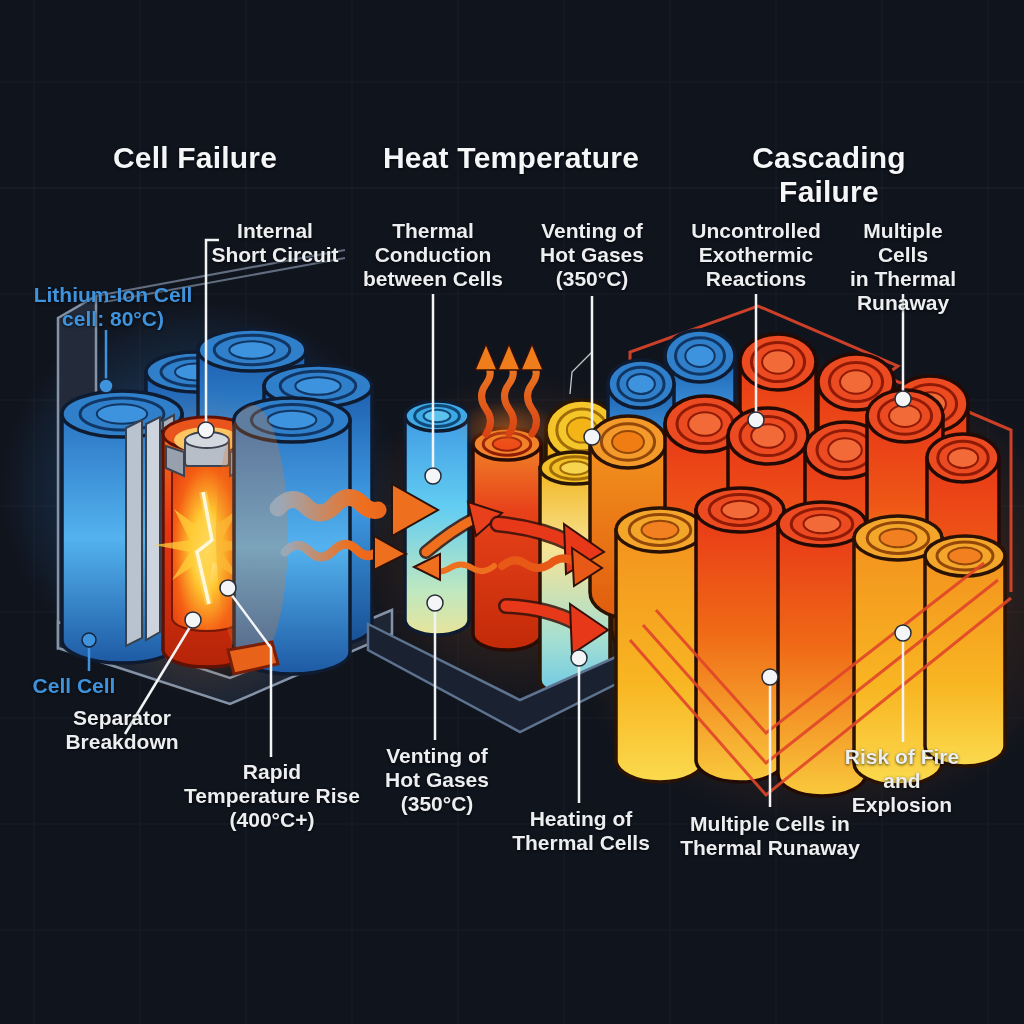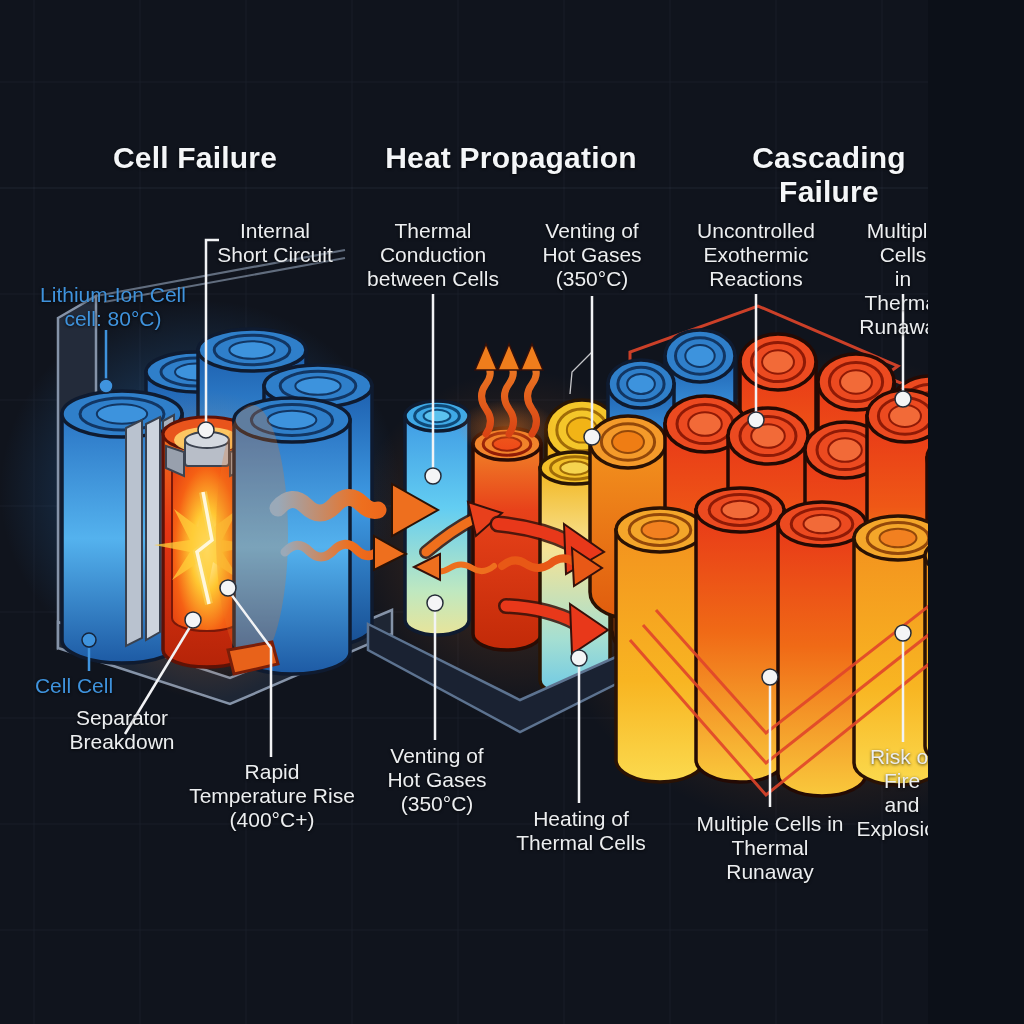--- a/index.html
+++ b/index.html
@@ -1,20 +1,20 @@
 <!DOCTYPE html>
 <html><head>
 <meta charset="utf-8">
 <style>
   html,body{margin:0;padding:0;background:#0c1018;}
-  #stage{position:relative;width:928px;height:1024px;background:#10141d;overflow:hidden;
+  #stage{position:relative;width:1024px;height:1024px;background:#10141d;overflow:hidden;
          font-family:"Liberation Sans",sans-serif;}
   #diagram{position:absolute;left:0;top:0;}
   .lbl{position:absolute;transform:translateX(-50%);text-align:center;white-space:pre-line;
-       color:#eceef0;font-size:21px;line-height:1.14;font-weight:400;
+       color:#eceef0;font-size:21px;line-height:1.14;font-weight:700;
        text-shadow:0 1px 3px rgba(0,0,0,.75);}
   .lbl.blue{color:#3f93dd;font-size:21px;}
   .lbl.title{font-size:30px;font-weight:bold;color:#f4f6f8;letter-spacing:.2px;}
 </style>
 </head>
 <body>
 
 <div id="stage">
 
 <svg id="diagram" width="1024" height="1024" viewBox="0 0 1024 1024">
@@ -412,21 +412,21 @@
     <circle cx="435" cy="603" r="8"></circle>
     <circle cx="579" cy="658" r="8"></circle>
     <circle cx="770" cy="677" r="8"></circle>
     <circle cx="903" cy="633" r="8"></circle>
     <circle cx="106" cy="386" r="7" fill="#3f93dd" stroke="#16253c"></circle>
     <circle cx="89" cy="640" r="7" fill="#3f93dd" stroke="#16253c"></circle>
   </g>
 </svg>
 
 <div class="lbl title" style="left:195px;top:141px">Cell Failure</div>
-<div class="lbl title" style="left:511px;top:141px">Heat Propagation</div>
+<div class="lbl title" style="left:511px;top:141px">Heat Temperature</div>
 <div class="lbl title" style="left:829px;top:141px">Cascading Failure</div>
 
 <div class="lbl" style="left:275px;top:219px">Internal
 Short Circuit</div>
 <div class="lbl" style="left:433px;top:219px">Thermal
 Conduction
 between Cells</div>
 <div class="lbl" style="left:592px;top:219px">Venting of
 Hot Gases
 (350°C)</div>

